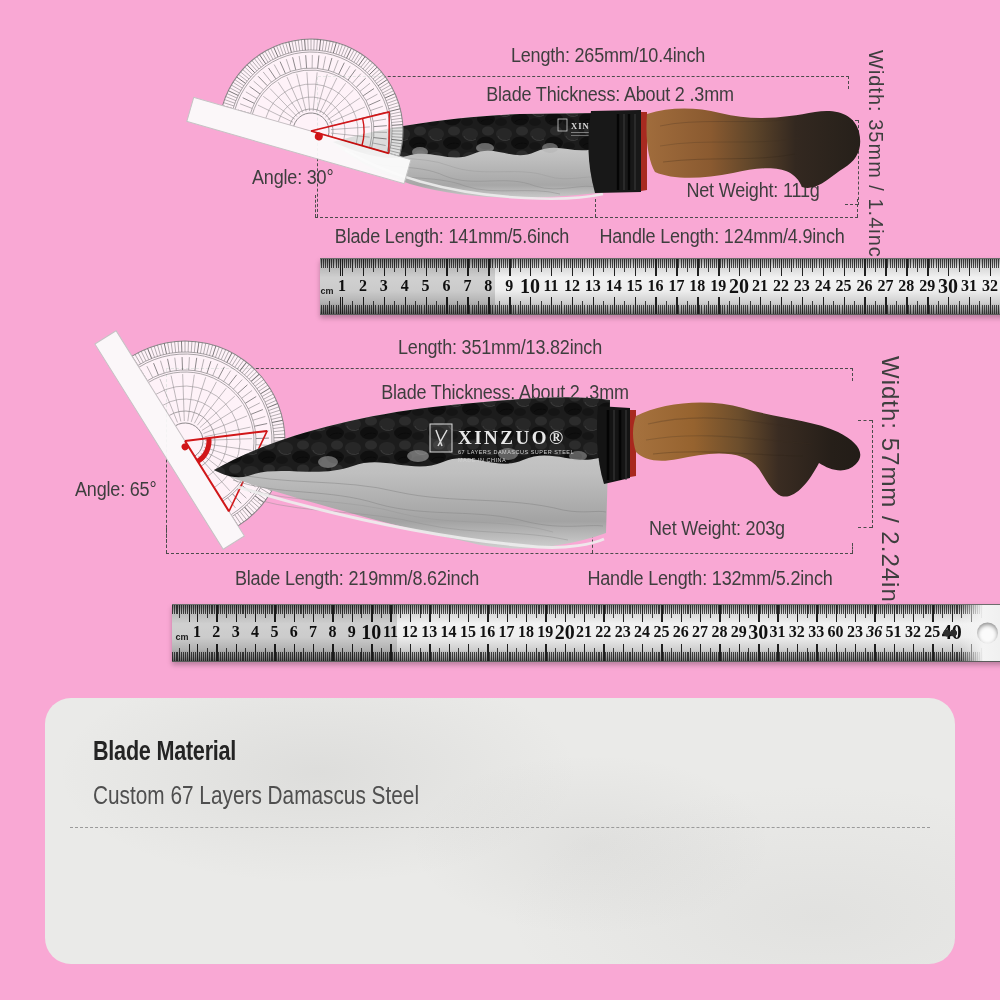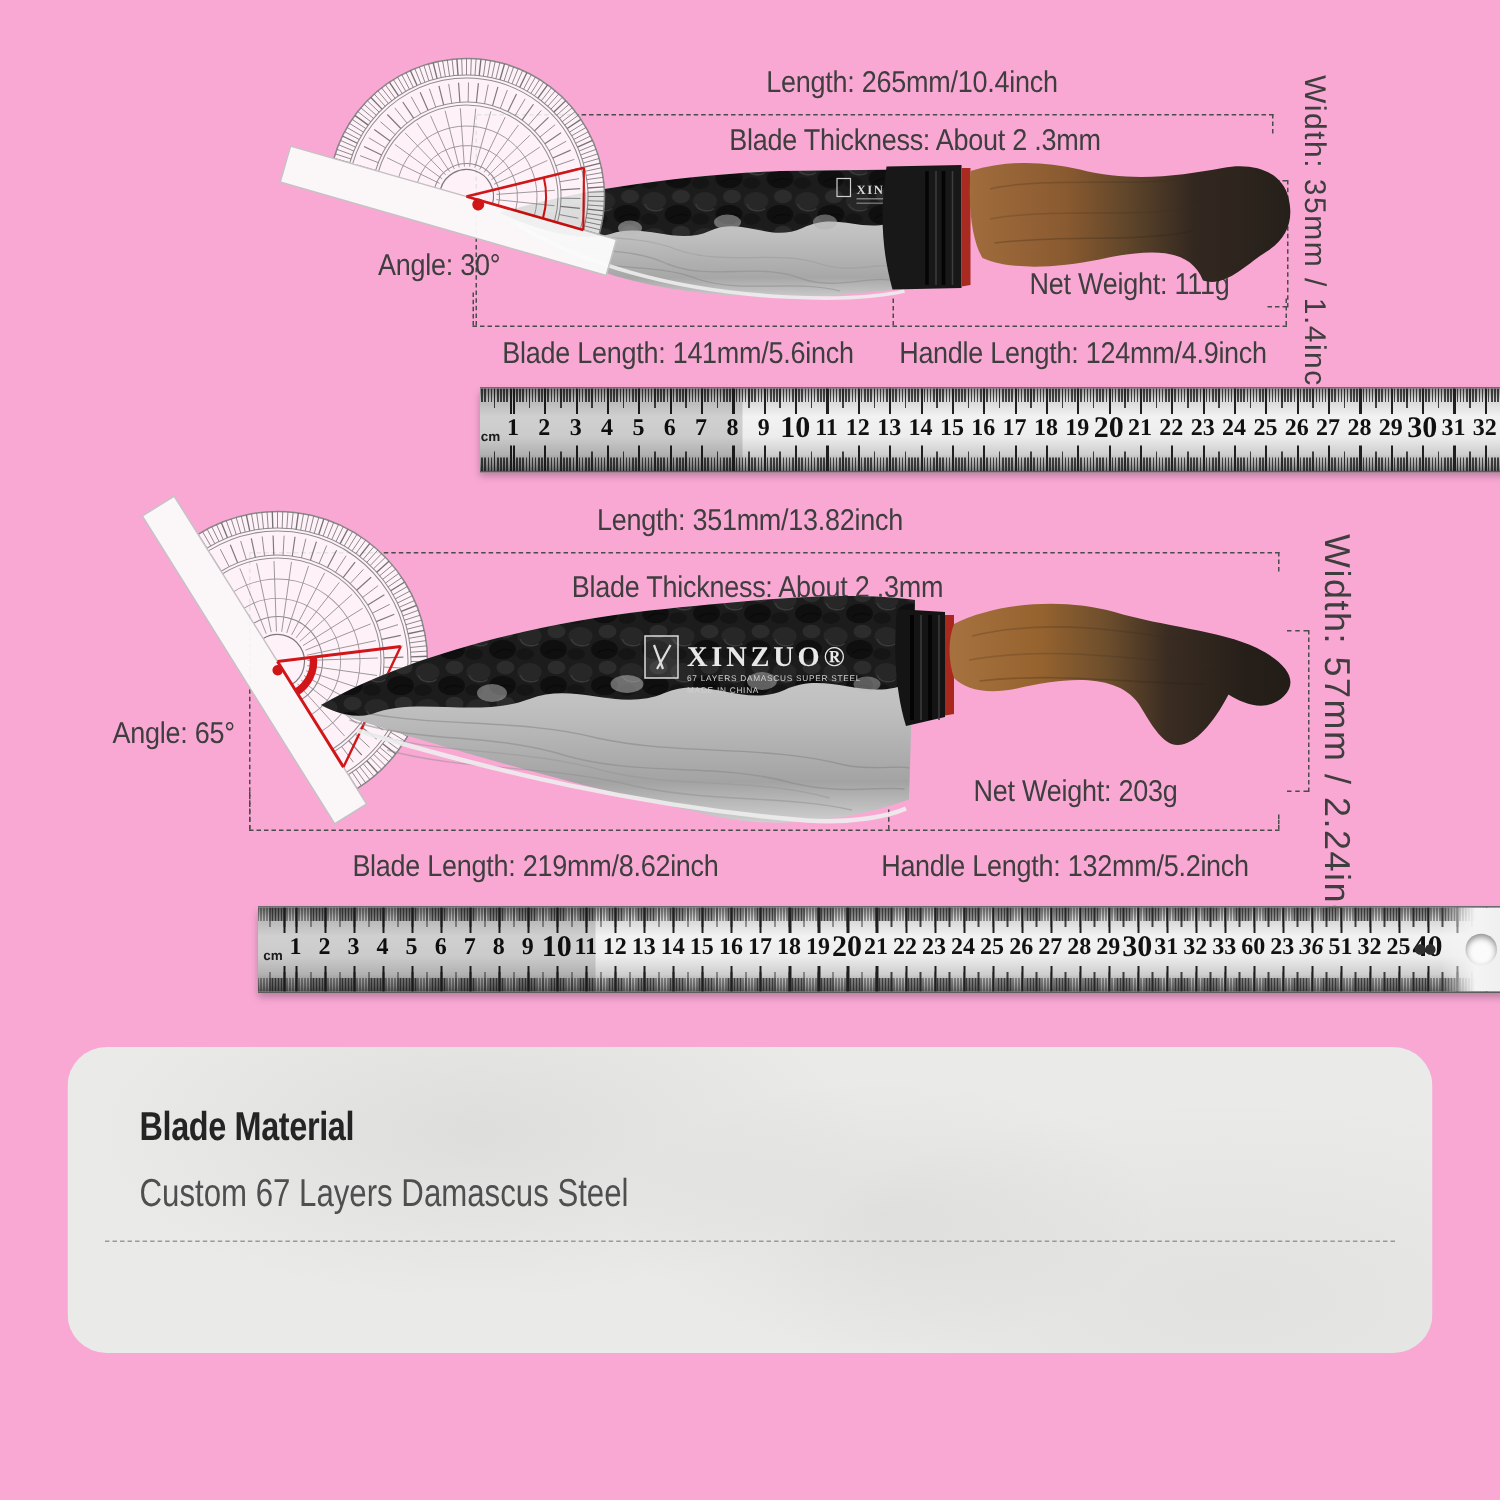--- a/index.html
+++ b/index.html
@@ -29,21 +29,21 @@
   .rnum.big{font-size:20px;}
   .runit{position:absolute;top:58%;transform:translate(-50%,-50%);font:700 9px "Liberation Sans",sans-serif;color:#222;}
   .rshadow{position:absolute;left:0;top:0;bottom:0;background:rgba(0,0,0,.14);}
   .rcap{position:absolute;right:0;top:0;bottom:0;width:52px;background:linear-gradient(90deg,rgba(250,250,250,0),#f4f4f4 45%,#ededed);}
   .rhole{position:absolute;right:14px;top:50%;transform:translateY(-50%);width:21px;height:21px;border-radius:50%;
          background:#fbfbfb;box-shadow:inset 0 2px 4px rgba(0,0,0,.45),inset 0 -1px 1px rgba(255,255,255,.9);}
   .rmark{position:absolute;right:54px;top:50%;transform:translateY(-50%);width:16px;height:11px;
          background:radial-gradient(circle at 30% 50%,#2e2e2e 3.2px,transparent 3.8px),
                     radial-gradient(circle at 72% 50%,#2e2e2e 3.2px,transparent 3.8px);}
   
-  .card{position:absolute;left:45px;top:698px;width:910px;height:204px;border-radius:26px;
+  .card{position:absolute;left:45px;top:698px;width:910px;height:266px;border-radius:26px;
         background:radial-gradient(420px 180px at 30% 28%,rgba(110,110,110,.10),transparent 62%),
                    radial-gradient(300px 150px at 60% 55%,rgba(110,110,110,.08),transparent 60%),
                    radial-gradient(520px 220px at 85% 82%,rgba(110,110,110,.07),transparent 60%),
                    #eaeae8;}
   .cell{position:absolute;}
   .spec-label{font-weight:700;font-size:27px;line-height:1;color:#242424;transform:scaleX(.8);transform-origin:0 0;letter-spacing:-.3px;white-space:nowrap;}
   .spec-value{font-weight:400;font-size:26px;line-height:1;color:#4f4f4f;transform:scaleX(.8);transform-origin:0 0;white-space:nowrap;}
   .card-divider{position:absolute;left:25px;right:25px;top:129px;border-top:1.4px dashed #9a9a9a;}
   svg{position:absolute;overflow:visible;}
 </style>

